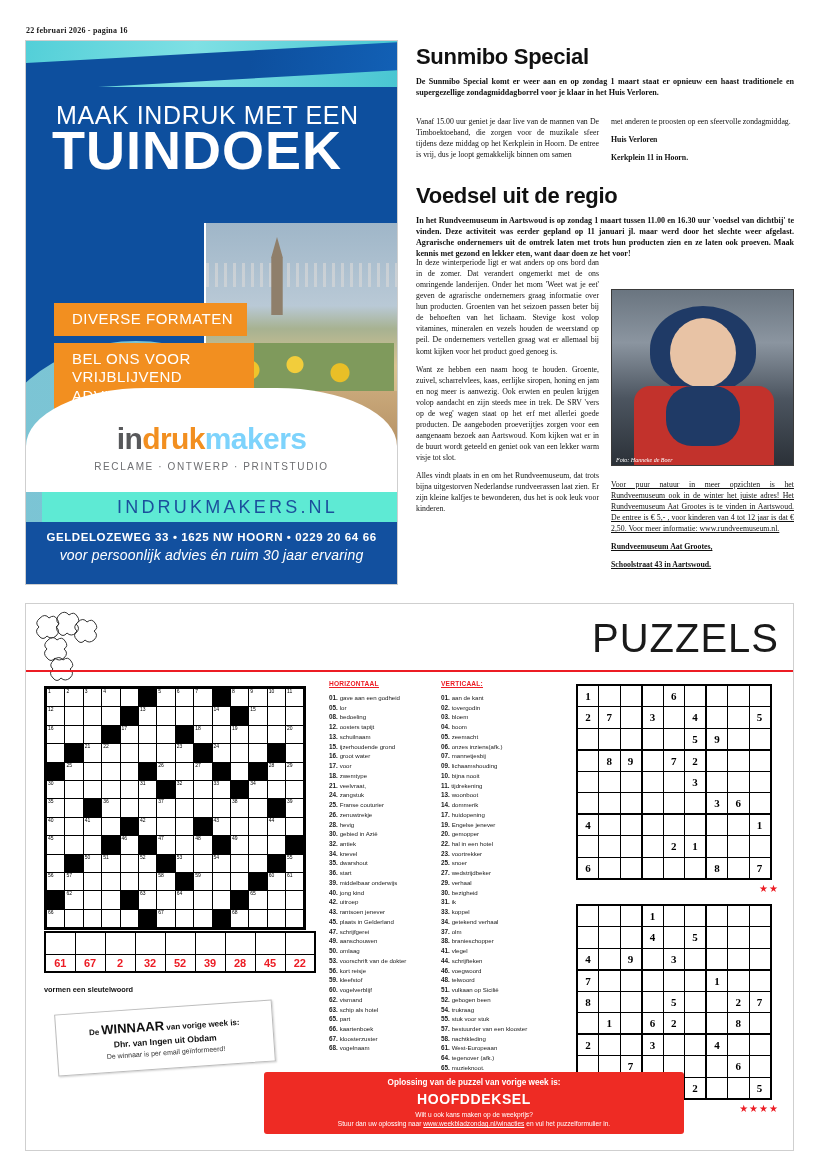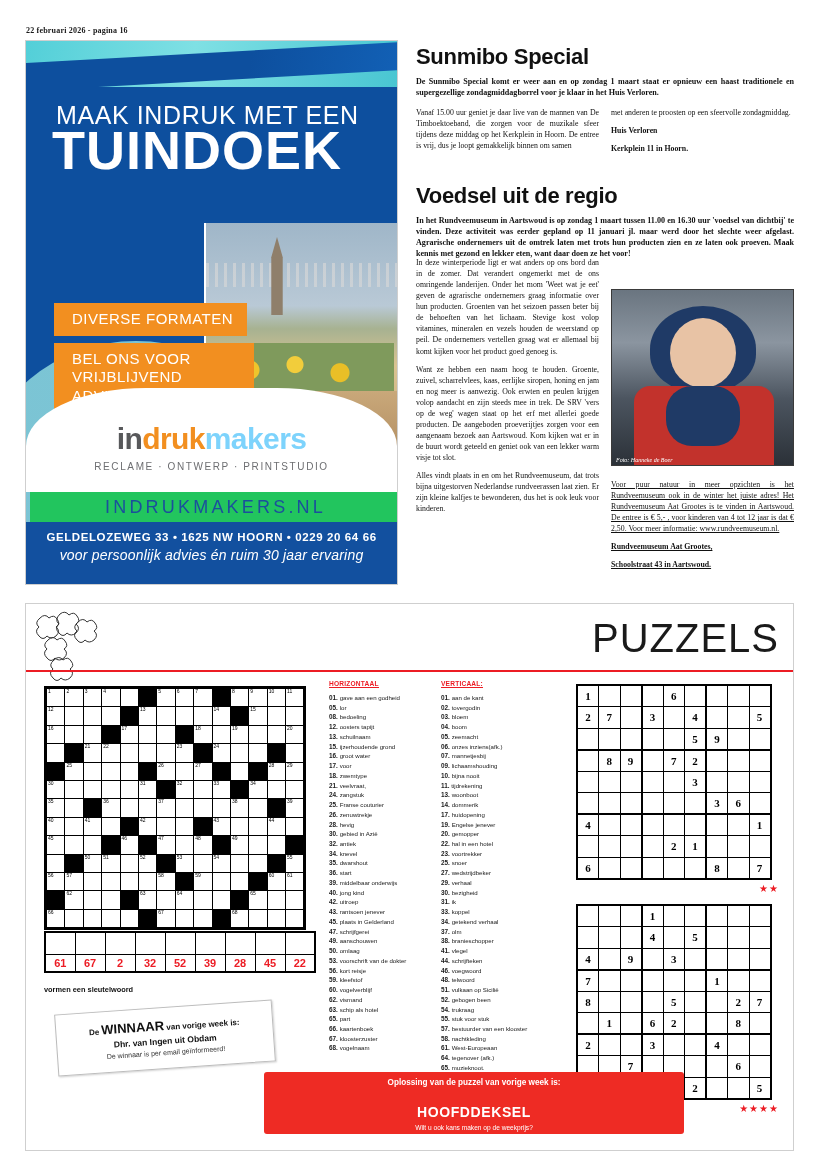--- a/index.html
+++ b/index.html
@@ -96,22 +96,22 @@
     letter-spacing: -.6px;
   }
   .ad-logo .c-in{color:#58595b;font-weight:700;}
   .ad-logo .c-druk{color:#f28f20;font-weight:700;}
   .ad-logo .c-makers{color:#7dd3fc;font-weight:700;}
   .ad-logo-sub {
     position:absolute; left:0; bottom:112px; width:100%;
     text-align:center; font-size:10px; letter-spacing:1.6px; color:#6d6e71;
   }
   .ad-url {
-    position:absolute; left:4px; bottom:62px; width:100%; height:30px;
-    background:#22c55e; color:#1b4f9c; text-align:center;
+    position:absolute; left:16px; bottom:62px; width:100%; height:30px;
+    background:#5eead4; color:#1b4f9c; text-align:center;
     font-size:18px; letter-spacing:3.2px; line-height:30px; font-weight:400;
   }
   .ad-footer {
     position:absolute; left:0; bottom:0; width:100%; height:62px;
     background:#12509f; color:#ffffff; padding-top:9px; text-align:center;
   }
   .ad-footer .l1 { font-size:11.5px; font-weight:bold; letter-spacing:.6px; }
   .ad-footer .l2 { font-size:14px; letter-spacing:.2px; margin-top:4px;font-style:italic; }
 
   
@@ -119,21 +119,21 @@
   .art-title {
     font-family: "Liberation Sans", sans-serif;
     font-weight: bold; font-size: 22px; color:#111; letter-spacing:-.3px;
   }
   .art-lead {
     font-family: "Liberation Serif", serif;
     font-weight: bold; font-size: 8.1px; line-height: 1.35;
     text-align: justify; color:#111; margin-top:7px;
   }
   .art-cols {
-    margin-top: 8px;
+    margin-top: 17px;
     column-count: 2; column-gap: 12px;
     font-family: "Liberation Serif", serif;
     font-size: 7.8px; line-height: 1.42; text-align: justify; color:#111;
   }
   .art-cols p { margin-bottom: 7px; }
   .art-cols p.b { font-weight: bold; }
   .nobreak { break-inside: avoid; }
 
   #article-1 { left: 416px; top: 44px; width: 378px; }
   #article-2 { left: 416px; top: 183px; width: 378px; }
@@ -238,21 +238,21 @@
   .winner .w1 .big { font-size:13px; }
   .winner .w2 { font-size:8.5px; font-weight:bold; color:#111; margin-top:3px; }
   .winner .w3 { font-size:7px; color:#333; margin-top:3px; }
 
   .solution {
     position:absolute; left:238px; top:468px; width:420px; height:62px;
     background:#ee2b24; color:#ffffff; text-align:center; padding-top:6px;
     border-radius:3px;
   }
   .solution .s1 { font-size:8.2px; font-weight:bold; }
-  .solution .s2 { font-size:14px; font-weight:bold; letter-spacing:.6px; margin-top:17px; }
+  .solution .s2 { font-size:14px; font-weight:bold; letter-spacing:.6px; margin-top:4px; }
   .solution .s3 { font-size:6.6px; margin-top:4px; }
   .solution .s4 { font-size:6.6px; margin-top:2px; }
   .solution .s4 u { text-decoration: underline; }
 
   
   .sud { position:absolute; }
   #sudoku-1 { left:550px; top:80px; }
   #sudoku-2 { left:550px; top:300px; }
   .sud table { border-collapse:collapse; border:2.6px solid #000; background:#fff; }
   .sud td {

